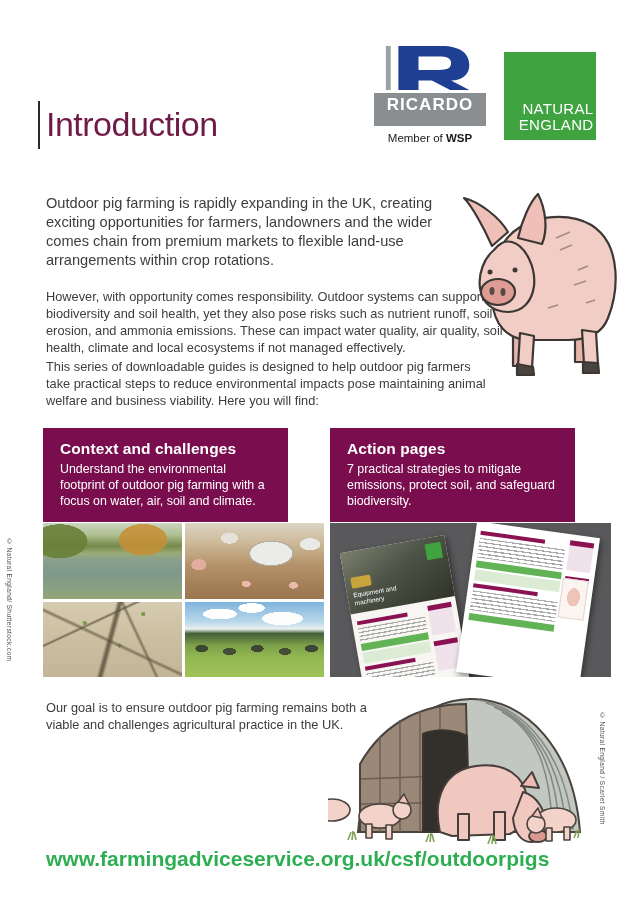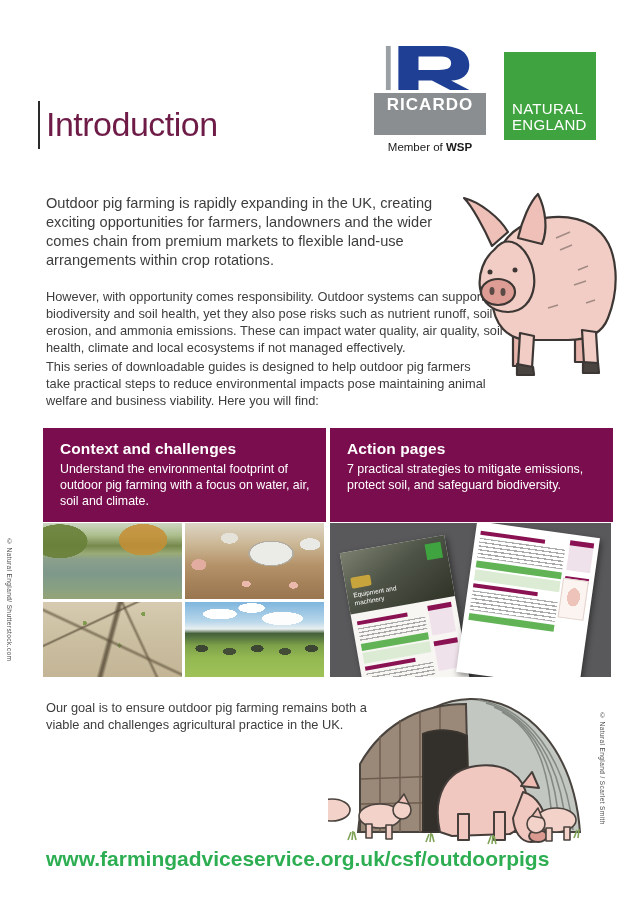--- a/index.html
+++ b/index.html
@@ -6,34 +6,34 @@
   html,body { width:640px; height:908px; background:#fff; font-family:"Liberation Sans", sans-serif; }
   .page { position:relative; width:640px; height:908px; background:#fff; overflow:hidden; }
 
   
   .title-wrap { position:absolute; left:38px; top:101px; display:flex; align-items:flex-start; }
   .title-rule { width:2px; height:48px; background:#2a2a2a; margin-right:6px; }
   .page-title { font-size:34px; font-weight:400; color:#6e1c47; letter-spacing:-0.5px; line-height:46px; }
 
   .ricardo { position:absolute; left:374px; top:45px; width:112px; text-align:center; }
   .ricardo-mark { display:block; margin:0 auto; }
-  .ricardo-band { margin-top:2px; background:#8b8e90; color:#fff; font-weight:bold; font-size:17px; letter-spacing:1px; padding:2px 0 20px 0; }
+  .ricardo-band { margin-top:2px; background:#8b8e90; color:#fff; font-weight:bold; font-size:17px; letter-spacing:1px; padding:2px 0 11px 0; }
   .ricardo-member { margin-top:6px; font-size:11.5px; color:#1a1a1a; }
 
-  .ne-logo { position:absolute; left:504px; top:52px; width:92px; height:88px; background:#3fa43f; color:#fff; display:flex; flex-direction:column; justify-content:flex-end; padding:0 0 7px 8px; }
+  .ne-logo { position:absolute; left:504px; top:52px; width:92px; height:88px; background:#3fa43f; color:#fff; display:flex; flex-direction:column; justify-content:flex-end; padding:0 0 7px 8px;text-align:right; }
   .ne-logo span { font-size:15.5px; line-height:16px; letter-spacing:0.3px; transform:scaleX(0.97); transform-origin:left; display:block; }
 
   
   .lead { position:absolute; left:46px; top:194px; width:420px; font-size:14.6px; line-height:1.3; color:#3d3d3d; }
   .para2 { position:absolute; left:46px; top:289px; width:460px; font-size:12.8px; line-height:1.32; color:#3d3d3d; }
   .para3 { position:absolute; left:46px; top:359px; width:448px; font-size:12.8px; line-height:1.32; color:#3d3d3d; }
   .closing { position:absolute; left:46px; top:699px; width:335px; font-size:12.8px; line-height:1.35; color:#3d3d3d; }
 
   
-  .card { position:absolute; top:428px; height:94px; width:283px; background:#7a0d4e; color:#fff; padding:12px 16px 0 17px; }
+  .card { position:absolute; top:428px; height:94px; width:245px; background:#7a0d4e; color:#fff; padding:12px 16px 0 17px; }
   .card-left { left:43px; }
   .card-right { left:330px; }
   .card h2 { font-size:15.5px; font-weight:bold; margin-bottom:3px; letter-spacing:0.1px; }
   .card p { font-size:12.4px; line-height:1.3; }
 
   
   .collage-left { position:absolute; left:43px; top:523px; width:281px; height:154px; display:grid; grid-template-columns:1fr 1fr; grid-template-rows:1fr 1fr; gap:3px; background:#fff; }
   .collage-left div { width:100%; height:100%; }
   .ph-water { background:
     radial-gradient(ellipse 40px 26px at 72% 22%, rgba(198,142,52,.85) 0 60%, transparent 61%),

